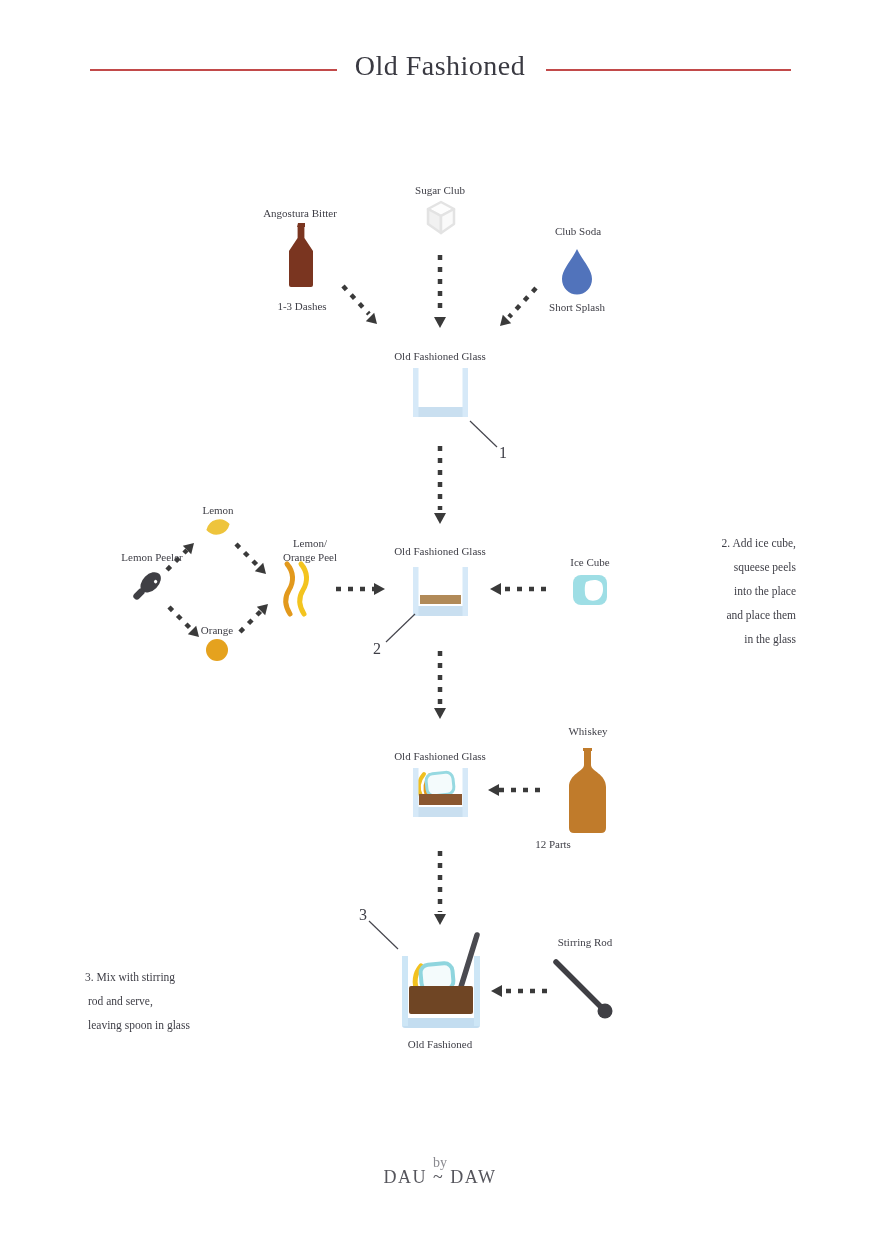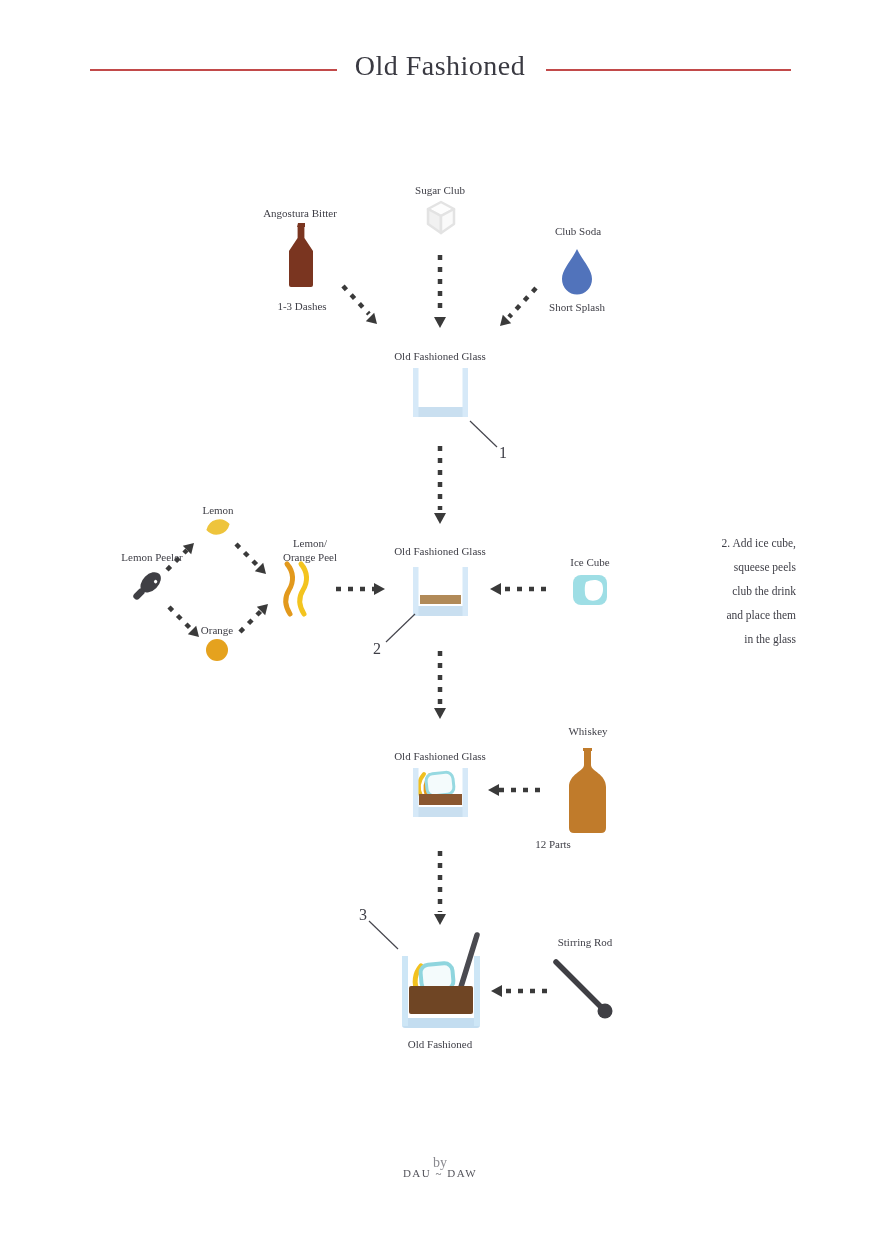--- a/index.html
+++ b/index.html
@@ -25,21 +25,21 @@
   .marker { position:absolute; font-size:16px; color:#3e3e46; }
   .step { position:absolute; font-size:11.5px; line-height:24px; color:#3e3e46; }
   .step-right { text-align:right; }
   .ind { padding-left:3px; }
   .by {
     position:absolute; left:440px; top:1155px; transform:translateX(-50%);
     font-size:14px; color:#8a8a90;
   }
   .credit {
     position:absolute; left:440px; top:1167px; transform:translateX(-50%);
-    font-size:11px; letter-spacing:1.5px; color:#55555c; white-space:nowrap;
+    font-size:18px; letter-spacing:1.5px; color:#55555c; white-space:nowrap;
   }
 </style>
 </head>
 <body>
 
 <div class="page">
 
   <svg class="canvas" width="880" height="1244" viewBox="0 0 880 1244">
 
     <g transform="translate(424,200)" stroke="#e3e3e3" stroke-width="2.5" stroke-linejoin="round">
@@ -221,22 +221,27 @@
   <div class="label" style="left:585px; top:936px;">Stirring Rod</div>
 
   <div class="marker" style="left:499px; top:444px;">1</div>
   <div class="marker" style="left:373px; top:640px;">2</div>
   <div class="marker" style="left:359px; top:906px;">3</div>
 
 
   <div class="step step-right" style="right:84px; top:531px;">
     <div>2. Add ice cube,</div>
     <div>squeese peels</div>
-    <div>club the drink</div>
+    <div>into the place</div>
     <div>and place them</div>
     <div>in the glass</div>
   </div>
 
+  <div class="step" style="left:85px; top:965px;">
+    <div>3. Mix with stirring</div>
+    <div class="ind">rod and serve,</div>
+    <div class="ind">leaving spoon in glass</div>
+  </div>
 
   <div class="by">by</div>
   <div class="credit">DAU ~ DAW</div>
 
 </div>
 
 </body></html>

